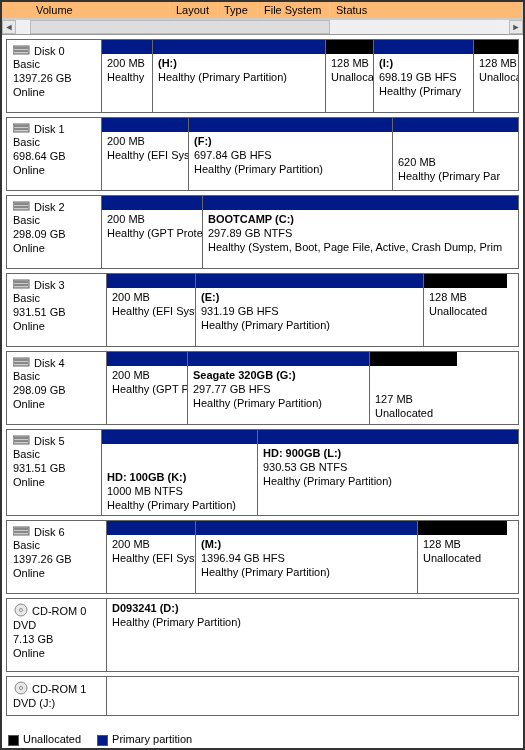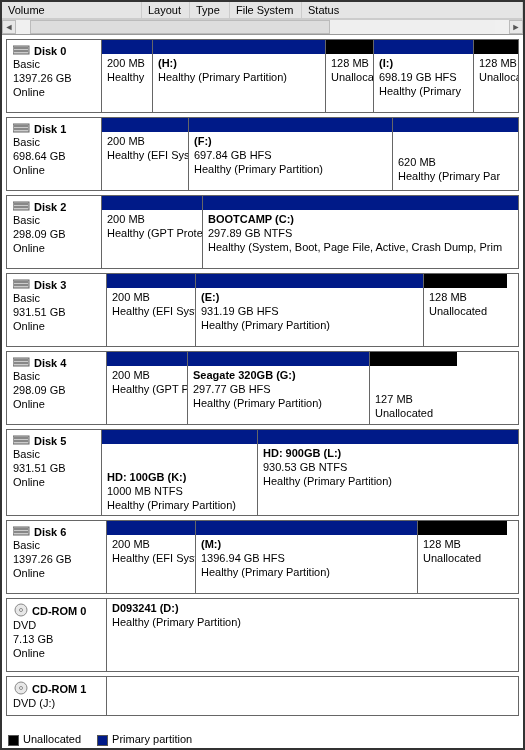--- a/index.html
+++ b/index.html
@@ -1,32 +1,32 @@
 <!DOCTYPE html>
 <html><head>
 <meta charset="utf-8">
 <style>
   * { box-sizing: border-box; margin: 0; padding: 0; }
   body { font-family: "Segoe UI", Tahoma, sans-serif; font-size: 11px; background: #fff; width: 525px; height: 750px; overflow: hidden; border: 2px solid #333; position: relative; }
-  .header-row { display: flex; border-bottom: 1px solid #ccc; background: #e5e5e5; }
+  .header-row { display: flex; border-bottom: 1px solid #ccc; background: #fdba74; padding-left: 28px; }
   .header-cell { border-right: 1px solid #ccc; padding: 2px 6px; font-size: 11px; white-space: nowrap; }
   .header-cell.c1 { width: 140px; }
   .header-cell.c2 { width: 48px; }
   .header-cell.c3 { width: 40px; }
   .header-cell.c4 { width: 72px; }
   .header-cell.c5 { flex: 1; }
   .hscroll { height: 16px; background: #f0f0f0; border-top: 1px solid #ccc; border-bottom: 1px solid #999; display:flex; align-items:center; }
   .hscroll-track { flex:1; height:14px; background:#efefef; position:relative; margin:0 14px; }
   .hscroll-thumb { position:absolute; left:0; top:0; height:14px; width:300px; background:#ddd; border:1px solid #bbb; }
   .hscroll-btn { width:14px; height:14px; background:#e8e8e8; border:1px solid #bbb; display:flex; align-items:center; justify-content:center; font-size:9px; color:#555; }
   .disks { padding: 4px 4px 0 4px; overflow-y: auto; height: 688px; }
   .disk-row { border: 1px solid #666; margin-bottom: 4px; display: flex; min-height: 74px; background:#fff; }
   .disk-info { width: 100px; border-right: 1px solid #666; padding: 4px 6px; }
   .disk-icon { display:inline-block; vertical-align:middle; margin-right:3px; }
-  .disk-name { font-weight: bold; display:inline-block; vertical-align:middle; }
+  .disk-name { font-weight: normal; display:inline-block; vertical-align:middle; }
   .disk-sub { line-height: 1.25; }
   .part-area { flex: 1; display: flex; }
   .part { border-left: 1px solid #666; display: flex; flex-direction: column; overflow: hidden; }
   .part:first-child { border-left: none; }
   .part-top { height: 14px; display:flex; }
   .stripe-primary { background: #001a88; flex:1; }
   .stripe-unalloc { background: #000; flex:1; }
   .part-body { padding: 3px 5px; line-height: 1.25; flex:1; white-space: nowrap; overflow:hidden; }
   .part-label { font-weight: bold; }
   .legend { position:absolute; bottom:2px; left:6px; display:flex; gap:16px; font-size:11px; align-items:center; }

